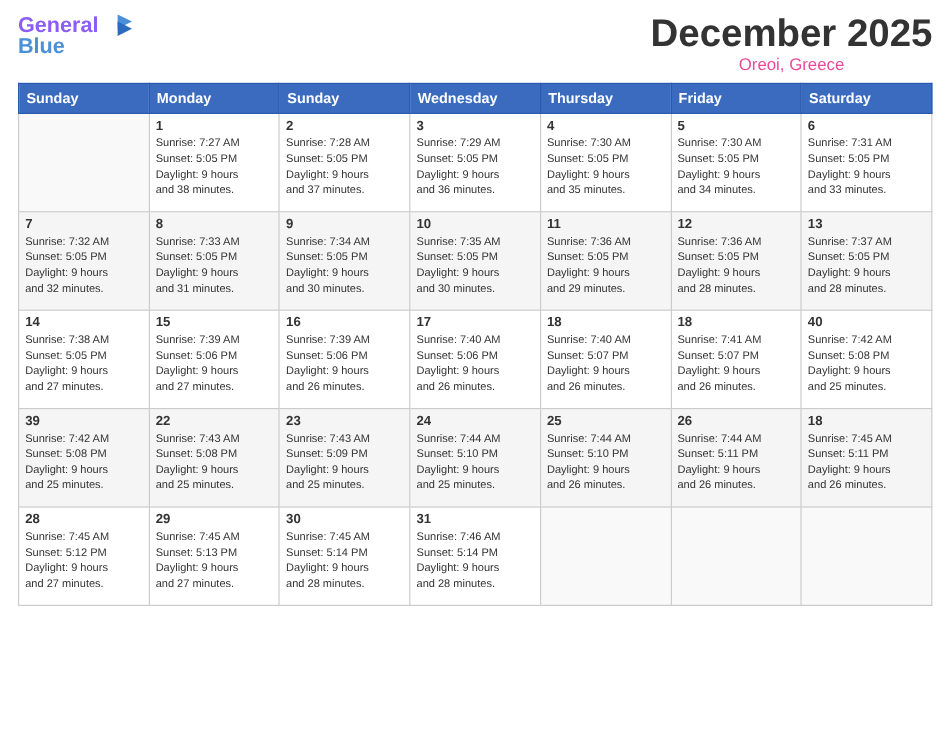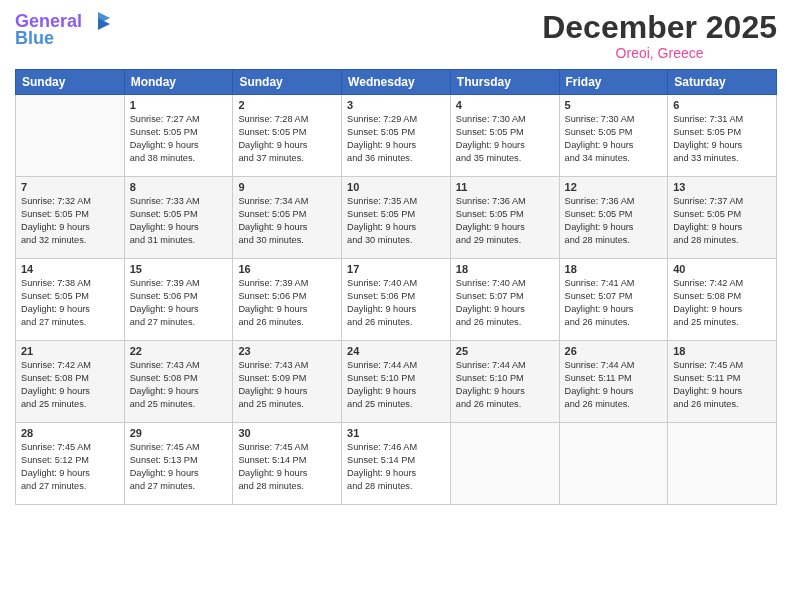--- a/index.html
+++ b/index.html
@@ -200,21 +200,21 @@
             <span class="day-num">18</span>
             <div class="day-info">Sunrise: 7:41 AM<br>Sunset: 5:07 PM<br>Daylight: 9 hours<br>and 26 minutes.</div>
           </td>
           <td>
             <span class="day-num">40</span>
             <div class="day-info">Sunrise: 7:42 AM<br>Sunset: 5:08 PM<br>Daylight: 9 hours<br>and 25 minutes.</div>
           </td>
         </tr>
         <tr>
           <td>
-            <span class="day-num">21</span>
+            <span class="day-num">39</span>
             <div class="day-info">Sunrise: 7:42 AM<br>Sunset: 5:08 PM<br>Daylight: 9 hours<br>and 25 minutes.</div>
           </td>
           <td>
             <span class="day-num">22</span>
             <div class="day-info">Sunrise: 7:43 AM<br>Sunset: 5:08 PM<br>Daylight: 9 hours<br>and 25 minutes.</div>
           </td>
           <td>
             <span class="day-num">23</span>
             <div class="day-info">Sunrise: 7:43 AM<br>Sunset: 5:09 PM<br>Daylight: 9 hours<br>and 25 minutes.</div>
           </td>

